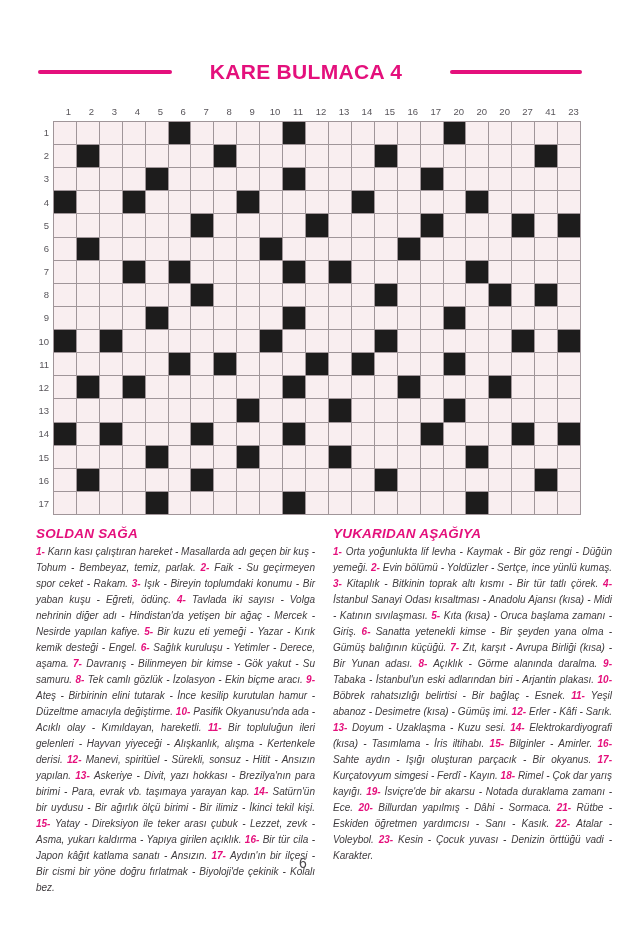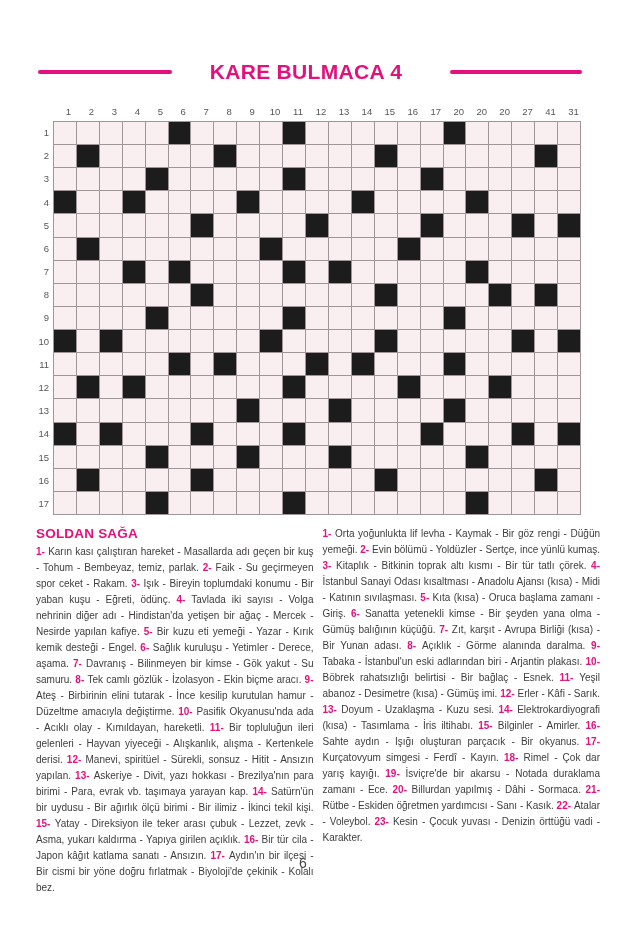--- a/index.html
+++ b/index.html
@@ -70,22 +70,23 @@
     gap: 1px;
     padding: 1px;
     background: #a09599;
   }
   .cell { background: #f9eef0; }
   .cell.black { background: #1d1c1c; }
 
   
   .clues {
     display: flex;
-    gap: 9px;
-    padding: 11px 20px 0 36px;
+    gap: 18px;
+    padding: 11px 8px 0 36px;
+    font-style: italic;
   }
   .clue-col { flex: 1; }
   .clue-heading {
     font-size: 13.5px;
     font-weight: bold;
     color: #e4107c;
     letter-spacing: 0.2px;
     margin-bottom: 3px;
   }
   .clue-text {
@@ -134,21 +135,21 @@
         <span>13</span>
         <span>14</span>
         <span>15</span>
         <span>16</span>
         <span>17</span>
         <span>20</span>
         <span>20</span>
         <span>20</span>
         <span>27</span>
         <span>41</span>
-        <span>31</span>
+        <span>23</span>
       </div>
     <div class="grid-body">
       <div class="row-labels" id="rowLabels">
           <span>1</span>
           <span>2</span>
           <span>3</span>
           <span>4</span>
           <span>5</span>
           <span>6</span>
           <span>7</span>
@@ -558,20 +559,21 @@
         </div>
     </div>
   </div>
 
   <div class="clues">
     <div class="clue-col">
       <h2 class="clue-heading">SOLDAN SAĞA</h2>
       <p class="clue-text" id="acrossText"><span class="clue-num">1- </span><span>Karın kası çalıştıran hareket - Masallarda adı geçen bir kuş - Tohum - Bembeyaz, temiz, parlak.</span><span class="clue-num"> 2- </span><span>Faik - Su geçirmeyen spor ceket - Rakam.</span><span class="clue-num"> 3- </span><span>Işık - Bireyin toplumdaki konumu - Bir yaban kuşu - Eğreti, ödünç.</span><span class="clue-num"> 4- </span><span>Tavlada iki sayısı - Volga nehrinin diğer adı - Hindistan'da yetişen bir ağaç - Mercek - Nesirde yapılan kafiye.</span><span class="clue-num"> 5- </span><span>Bir kuzu eti yemeği - Yazar - Kırık kemik desteği - Engel.</span><span class="clue-num"> 6- </span><span>Sağlık kuruluşu - Yetimler - Derece, aşama.</span><span class="clue-num"> 7- </span><span>Davranış - Bilinmeyen bir kimse - Gök yakut - Su samuru.</span><span class="clue-num"> 8- </span><span>Tek camlı gözlük - İzolasyon - Ekin biçme aracı.</span><span class="clue-num"> 9- </span><span>Ateş - Birbirinin elini tutarak - İnce kesilip kurutulan hamur - Düzeltme amacıyla değiştirme.</span><span class="clue-num"> 10- </span><span>Pasifik Okyanusu'nda ada - Acıklı olay - Kımıldayan, hareketli.</span><span class="clue-num"> 11- </span><span>Bir topluluğun ileri gelenleri - Hayvan yiyeceği - Alışkanlık, alışma - Kertenkele derisi.</span><span class="clue-num"> 12- </span><span>Manevi, spiritüel - Sürekli, sonsuz - Hitit - Ansızın yapılan.</span><span class="clue-num"> 13- </span><span>Askeriye - Divit, yazı hokkası - Brezilya'nın para birimi - Para, evrak vb. taşımaya yarayan kap.</span><span class="clue-num"> 14- </span><span>Satürn'ün bir uydusu - Bir ağırlık ölçü birimi - Bir ilimiz - İkinci tekil kişi.</span><span class="clue-num"> 15- </span><span>Yatay - Direksiyon ile teker arası çubuk - Lezzet, zevk - Asma, yukarı kaldırma - Yapıya girilen açıklık.</span><span class="clue-num"> 16- </span><span>Bir tür cila - Japon kâğıt katlama sanatı - Ansızın.</span><span class="clue-num"> 17- </span><span>Aydın'ın bir ilçesi - Bir cismi bir yöne doğru fırlatmak - Biyoloji'de çekinik - Kolalı bez.</span></p>
     </div>
     <div class="clue-col">
+      <h2 class="clue-heading">YUKARIDAN AŞAĞIYA</h2>
       <p class="clue-text" id="downText"><span class="clue-num">1- </span><span>Orta yoğunlukta lif levha - Kaymak - Bir göz rengi - Düğün yemeği.</span><span class="clue-num"> 2- </span><span>Evin bölümü - Yoldüzler - Sertçe, ince yünlü kumaş.</span><span class="clue-num"> 3- </span><span>Kitaplık - Bitkinin toprak altı kısmı - Bir tür tatlı çörek.</span><span class="clue-num"> 4- </span><span>İstanbul Sanayi Odası kısaltması - Anadolu Ajansı (kısa) - Midi - Katının sıvılaşması.</span><span class="clue-num"> 5- </span><span>Kıta (kısa) - Oruca başlama zamanı - Giriş.</span><span class="clue-num"> 6- </span><span>Sanatta yetenekli kimse - Bir şeyden yana olma - Gümüş balığının küçüğü.</span><span class="clue-num"> 7- </span><span>Zıt, karşıt - Avrupa Birliği (kısa) - Bir Yunan adası.</span><span class="clue-num"> 8- </span><span>Açıklık - Görme alanında daralma.</span><span class="clue-num"> 9- </span><span>Tabaka - İstanbul'un eski adlarından biri - Arjantin plakası.</span><span class="clue-num"> 10- </span><span>Böbrek rahatsızlığı belirtisi - Bir bağlaç - Esnek.</span><span class="clue-num"> 11- </span><span>Yeşil abanoz - Desimetre (kısa) - Gümüş imi.</span><span class="clue-num"> 12- </span><span>Erler - Kâfi - Sarık.</span><span class="clue-num"> 13- </span><span>Doyum - Uzaklaşma - Kuzu sesi.</span><span class="clue-num"> 14- </span><span>Elektrokardiyografi (kısa) - Tasımlama - İris iltihabı.</span><span class="clue-num"> 15- </span><span>Bilginler - Amirler.</span><span class="clue-num"> 16- </span><span>Sahte aydın - Işığı oluşturan parçacık - Bir okyanus.</span><span class="clue-num"> 17- </span><span>Kurçatovyum simgesi - Ferdî - Kayın.</span><span class="clue-num"> 18- </span><span>Rimel - Çok dar yarış kayığı.</span><span class="clue-num"> 19- </span><span>İsviçre'de bir akarsu - Notada duraklama zamanı - Ece.</span><span class="clue-num"> 20- </span><span>Billurdan yapılmış - Dâhi - Sormaca.</span><span class="clue-num"> 21- </span><span>Rütbe - Eskiden öğretmen yardımcısı - Sanı - Kasık.</span><span class="clue-num"> 22- </span><span>Atalar - Voleybol.</span><span class="clue-num"> 23- </span><span>Kesin - Çocuk yuvası - Denizin örttüğü vadi - Karakter.</span></p>
     </div>
   </div>
 
   <div class="footer">
     <span>6</span>
   </div>
 
 </div>
 

